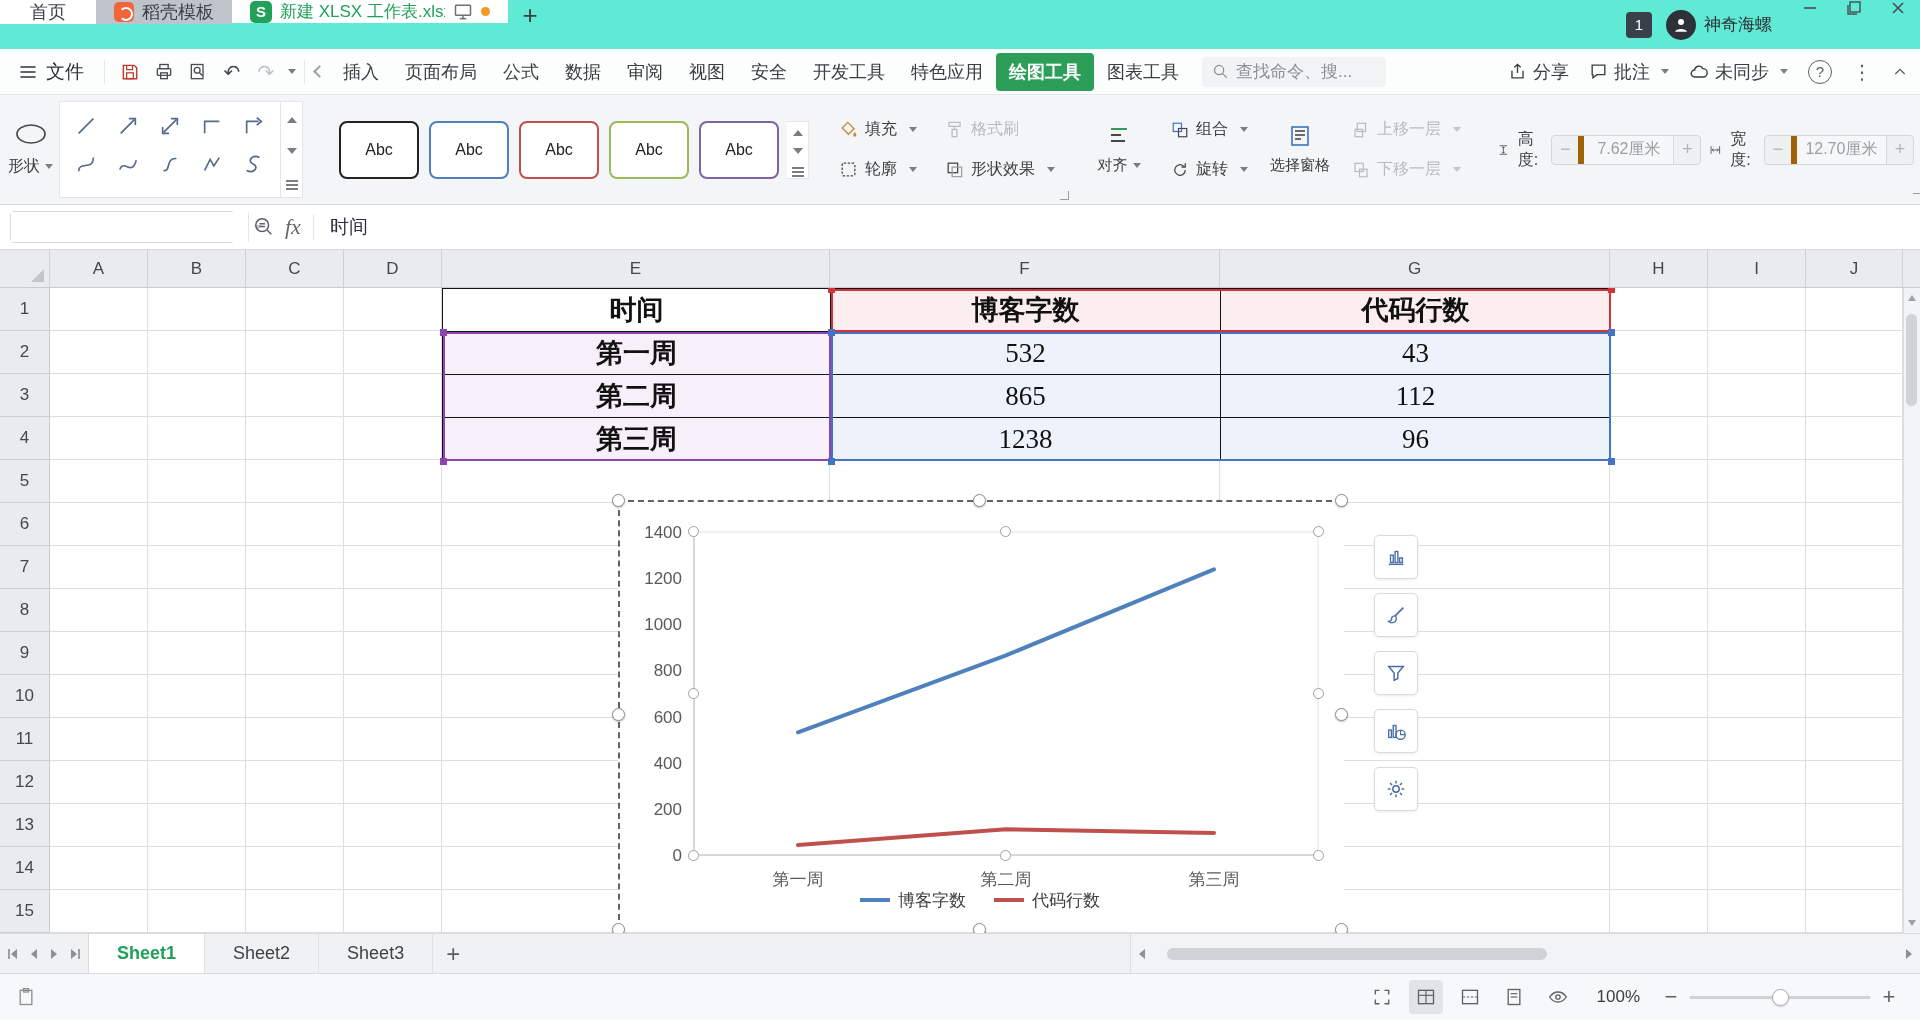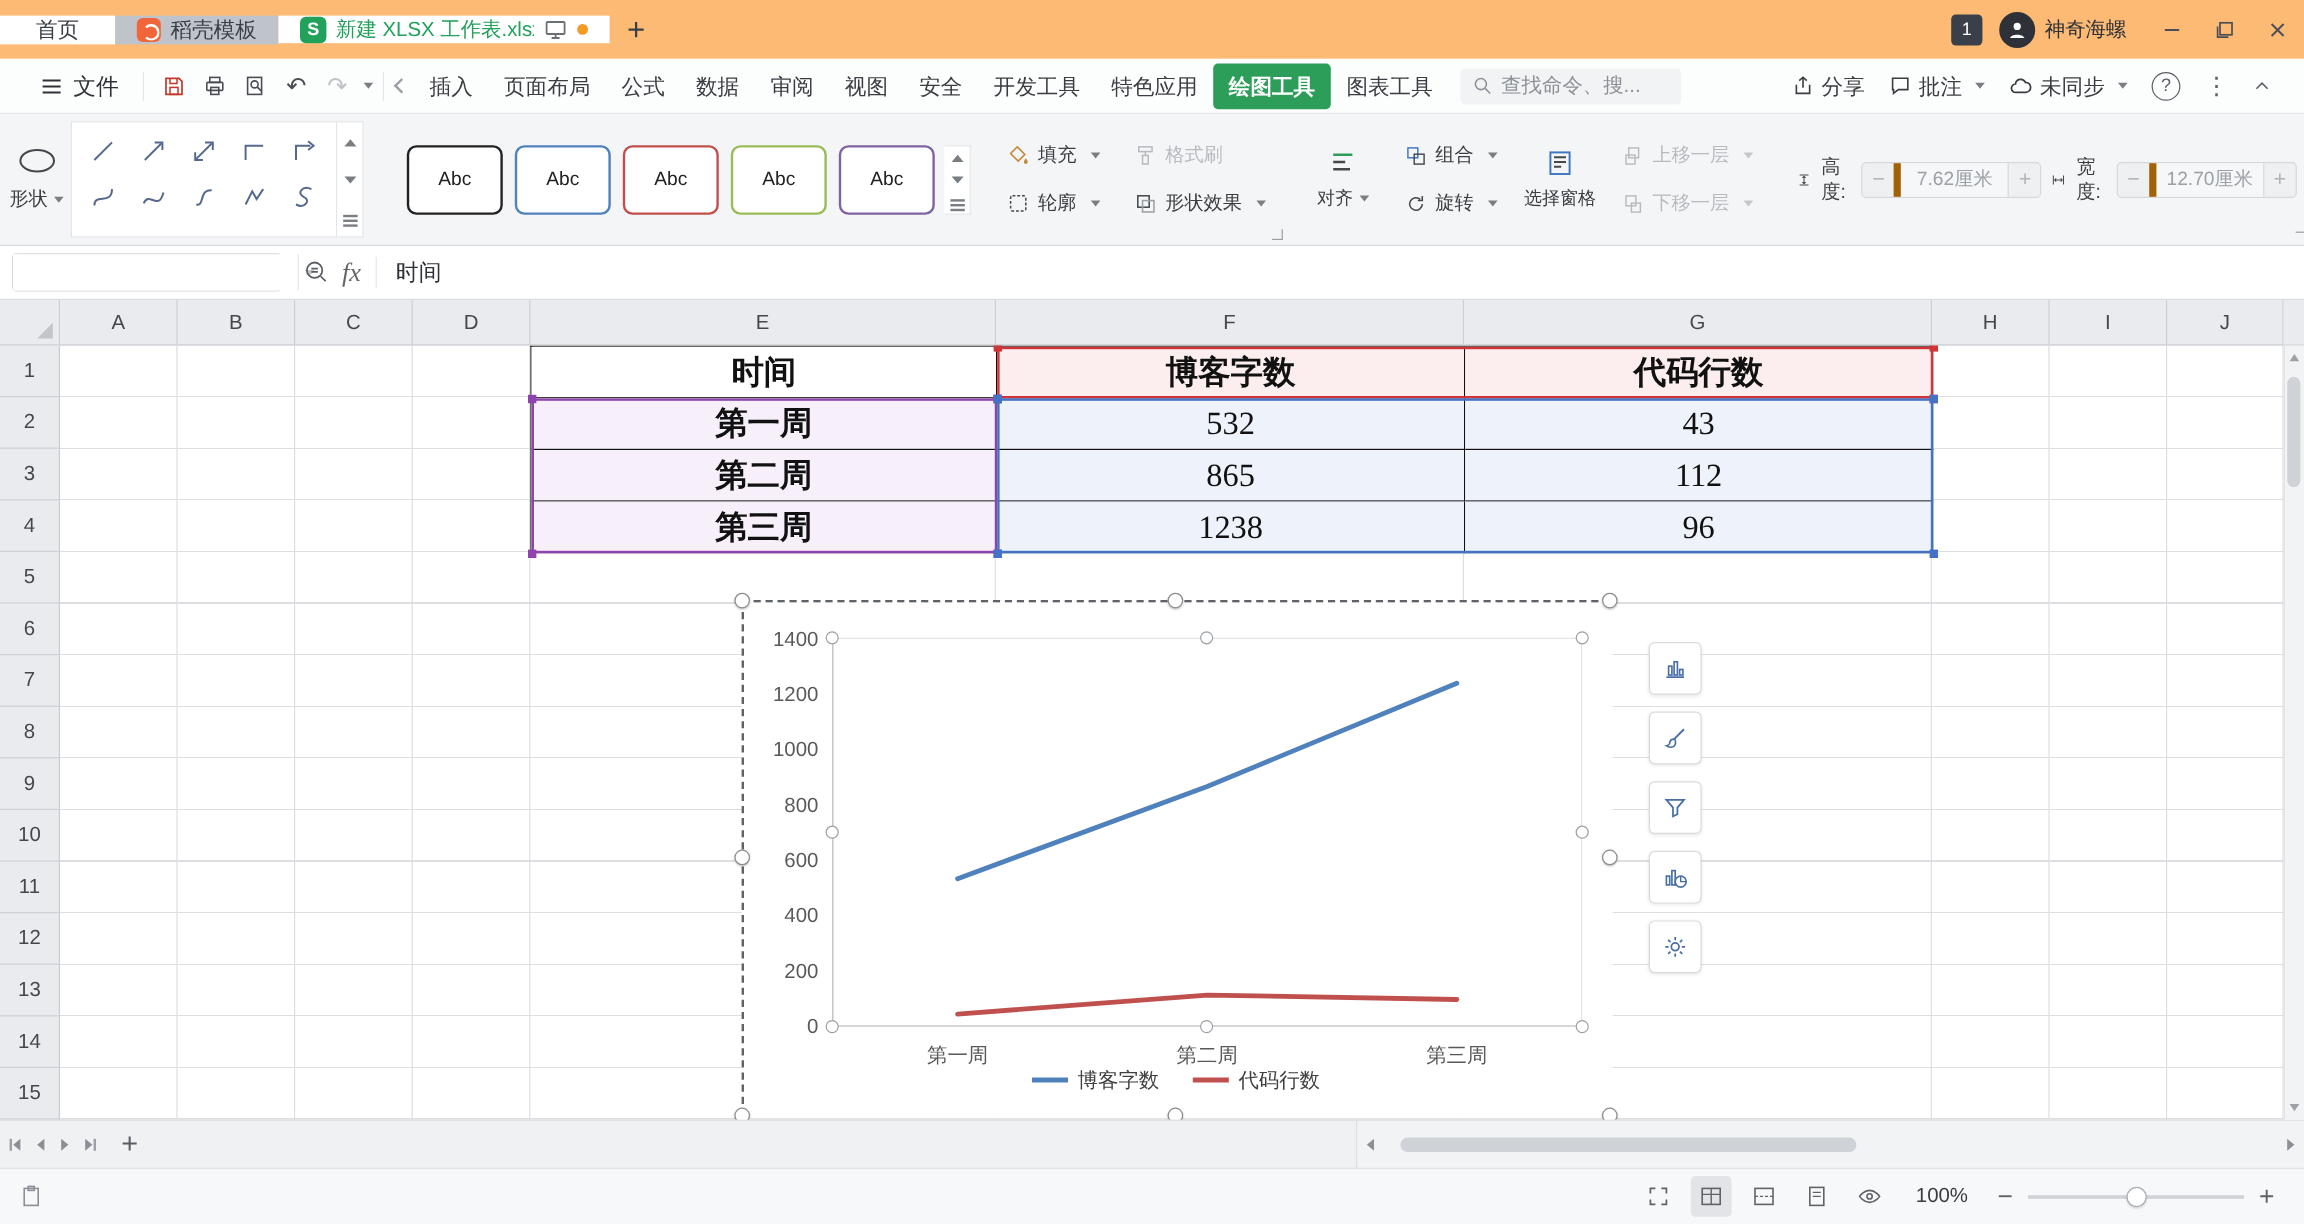--- a/index.html
+++ b/index.html
@@ -5,21 +5,21 @@
   * { box-sizing: border-box; margin: 0; padding: 0; }
   html,body { width:1920px; height:1020px; overflow:hidden; background:#fff;
     font-family:"Liberation Sans", sans-serif; color:#3a3d41; }
   .dd { display:inline-block; width:0; height:0; border-left:4px solid transparent;
     border-right:4px solid transparent; border-top:5px solid #7a7e83; margin-left:5px; }
   .dd.dis { border-top-color:#c3c7cb; }
   .vsep { width:1px; background:#e0e2e6; margin:8px 6px; }
   svg.ic { display:block; }
 
   
-  .tabbar { height:49px; background:#fdba74; display:flex; align-items:center; }
+  .tabbar { height:49px; background:#5eead4; display:flex; align-items:flex-start; }
   .tab { display:flex; align-items:center; gap:8px; padding:0 18px; font-size:18px; color:#3a3f45; cursor:default; }
   .tab-home { background:#fff; width:96px; justify-content:center; }
   .tab-docer { background:#bfc4cb; }
   .tab-doc { background:#fff; width:276px; }
   .docer-ic { width:20px; height:20px; border-radius:5px; background:#f0653a;
     position:relative; flex:0 0 auto; }
   .docer-ic::after { content:""; position:absolute; left:5px; top:5px; width:10px; height:10px;
     border-radius:50%; border:2.5px solid #fff; border-left-color:transparent; }
   .sicon { width:22px; height:22px; border-radius:5px; background:#21a15a; color:#fff;
     font-weight:bold; font-size:15px; display:flex; align-items:center; justify-content:center; flex:0 0 auto; }
@@ -30,21 +30,21 @@
   .tb-spacer { flex:1; }
   .badge { width:26px; height:26px; background:#3a4049; color:#fff; border-radius:4px;
     font-size:15px; display:flex; align-items:center; justify-content:center; align-self:center; }
   .avatar { width:30px; height:30px; border-radius:50%; background:#2e3238; align-self:center;
     margin-left:14px; display:flex; align-items:center; justify-content:center; }
   .uname { align-self:center; margin:0 16px 0 8px; font-size:17px; color:#2e3238; }
   .winbtn { width:44px; display:flex; align-items:center; justify-content:center; color:#4a4e55; }
 
   
   .menubar { height:46px; background:#fcfdfd; border-bottom:1px solid #e4e6e9;
-    display:flex; align-items:center; padding:0 21px; }
+    display:flex; align-items:center; padding:0 6px; }
   .file-btn { display:flex; align-items:center; gap:8px; font-size:19px; padding:0 12px; color:#2e3238; }
   .mb-iconbtn { width:34px; height:32px; display:flex; align-items:center; justify-content:center;
     border-radius:4px; color:#4a4e54; font-size:20px; }
   .mb-iconbtn.dis { color:#bfc3c8; }
   .mdiv { width:1px; height:24px; background:#e4e6e9; margin:0 8px; }
   .scroll-chev { width:9px; height:9px; border-left:2px solid #9aa0a6; border-bottom:2px solid #9aa0a6;
     transform:rotate(45deg); margin:0 6px 0 2px; }
   #menu-tabs { display:flex; align-items:center; }
   .mtab { padding:7px 13px; font-size:18px; color:#3a3d41; border-radius:4px; white-space:nowrap; }
   .mtab.on { background:#2d9e5a; color:#fff; font-weight:bold; }
@@ -771,20 +771,25 @@
         <span class="tri-left"></span>
       </span>
     <span class="navb">
         <span class="tri-right"></span>
       </span>
     <span class="navb">
         <span class="tri-right"></span>
         <span class="navbar-line"></span>
       </span>
   </div>
+  <div id="sheets" style="display:flex;align-items:stretch;">
+      <div class="sheet on">Sheet1</div>
+      <div class="sheet">Sheet2</div>
+      <div class="sheet">Sheet3</div>
+    </div>
   <div class="addsheet">+</div>
   <div class="sb-spacer"></div>
   <div class="hscroll">
     <div class="harrow">
         <span class="tri-left"></span>
       </div>
     <div class="htrack">
         <div class="hthumb"></div>
       </div>
     <div class="harrow">

